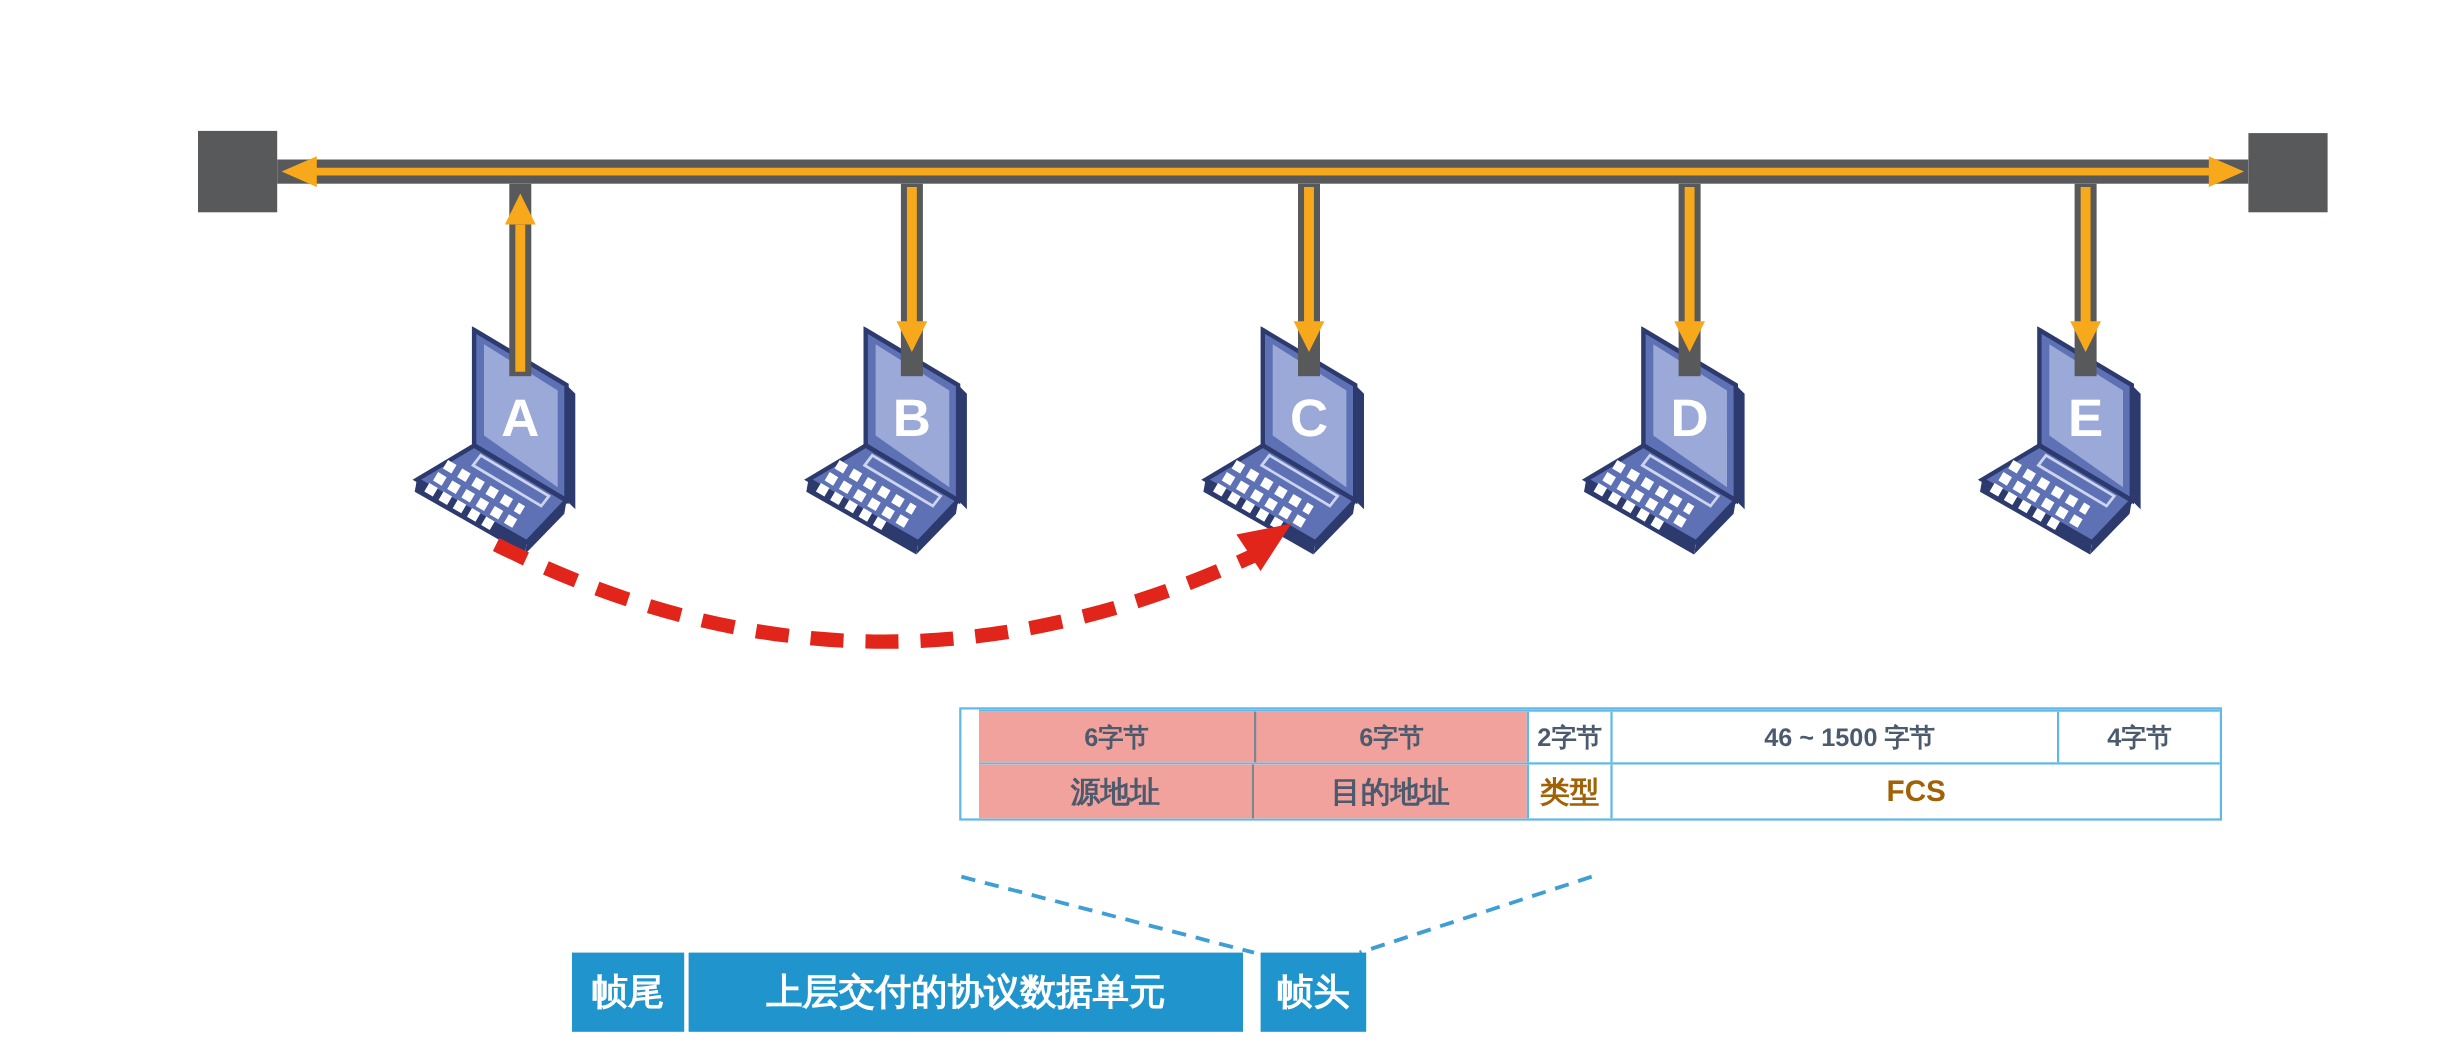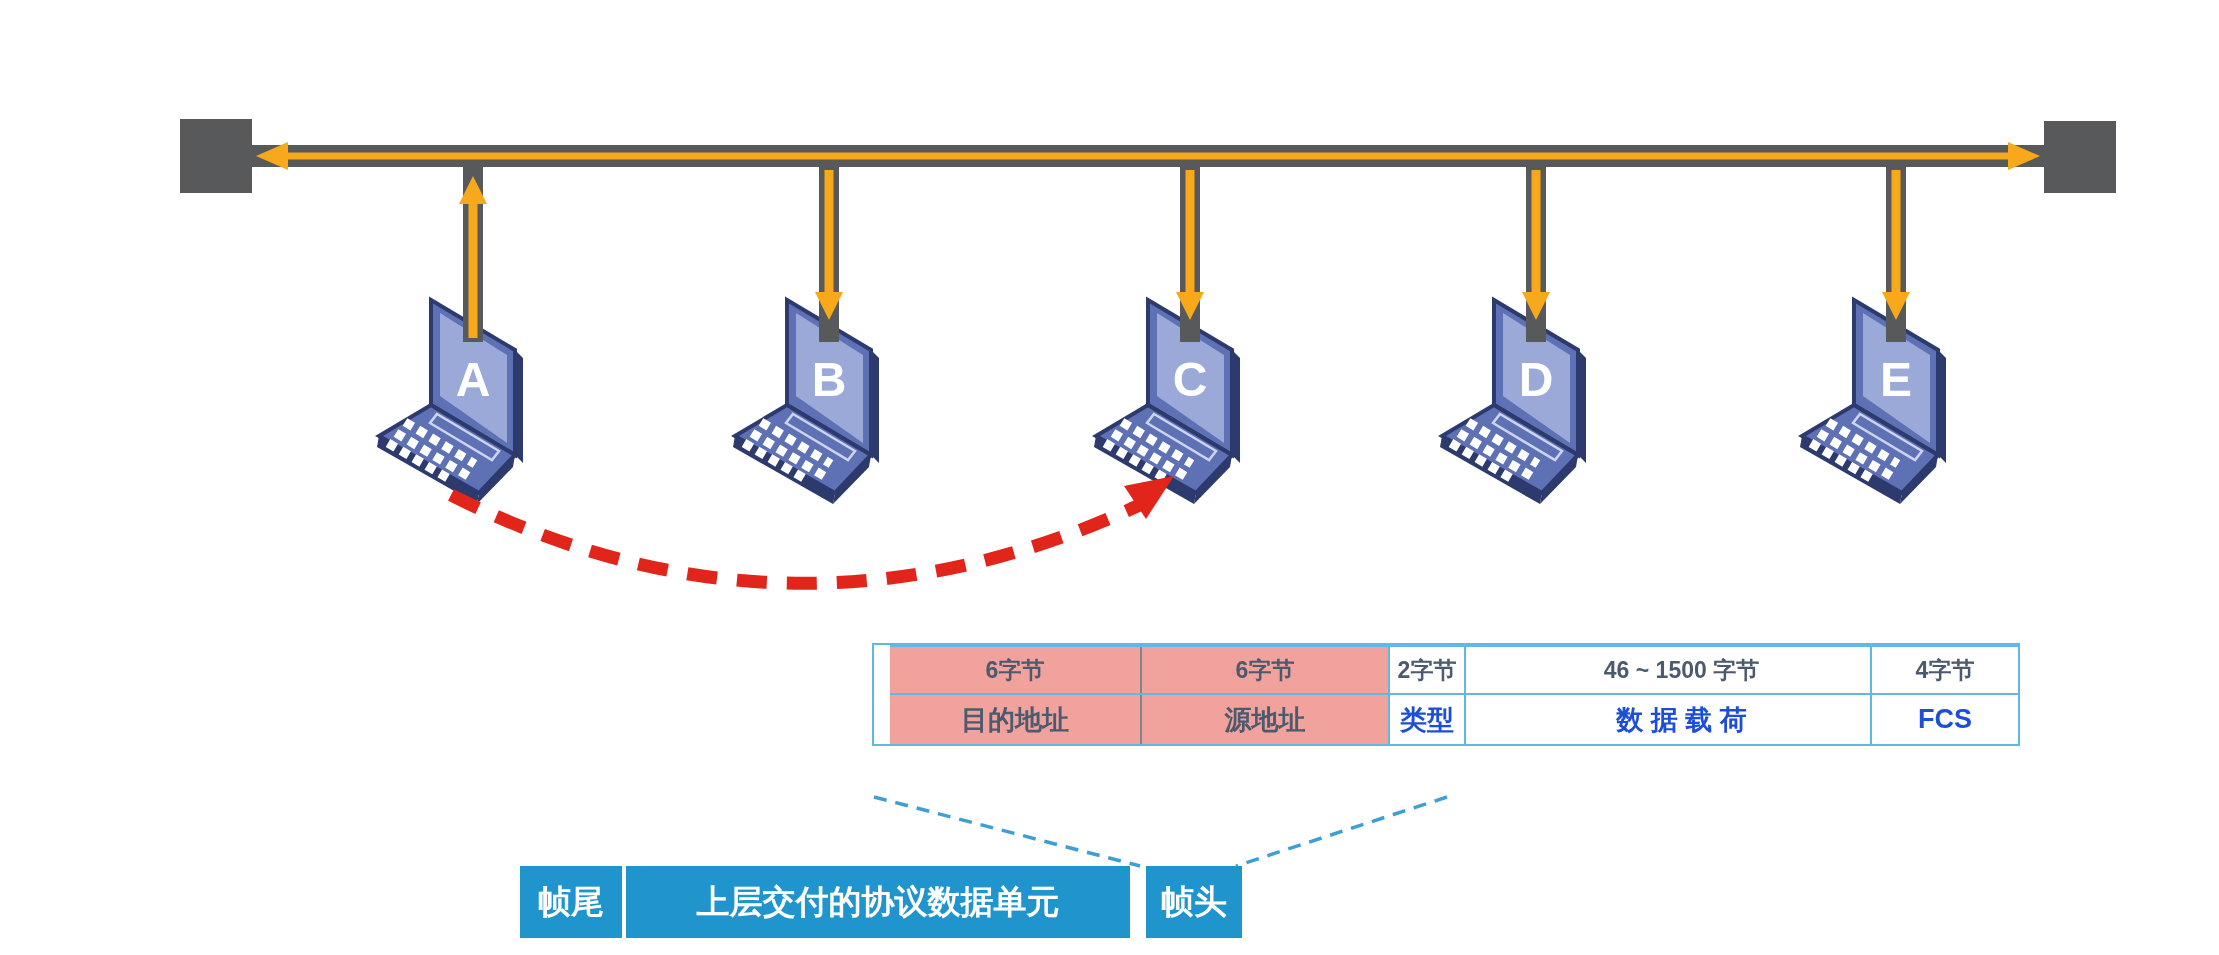--- a/index.html
+++ b/index.html
@@ -20,21 +20,21 @@
   }
   .mac-row{display:flex;border-top:2px solid #5fb8e6;margin-left:16px;}
   .mac-cell{
     box-sizing:border-box;border-left:2px solid #5fb8e6;
     display:flex;align-items:center;justify-content:center;
     flex:0 0 auto;
   }
   .mac-cell:first-child{border-left:none;}
   .size-row .mac-cell{height:46px;font-size:23px;font-weight:bold;color:#4c5a6e;}
   .field-row .mac-cell{height:49px;font-size:27px;font-weight:bold;color:#4c5a6e;}
-  .mac-cell.blue{color:#1d4ed8;}
+  .mac-cell.blue{color:#a16207;}
   .mac-cell.salmon{background:#f1a29c;}
   .field-row .mac-cell.salmon{border-top-color:#7e858e;}
   .mac-cell.salmon + .mac-cell.salmon{border-left-color:#7e858e;}
   .w1{width:250px;} .w2{width:248px;} .w3{width:76px;} .w4{width:406px;padding-left:27px;} .w5{flex:1 1 auto;}
 
   
   .pdu-bar{position:absolute;left:520px;top:866px;width:722px;height:72px;display:flex;}
   .pdu-seg{
     background:#2095cd;color:#ffffff;font-weight:bold;font-size:33px;
     display:flex;align-items:center;justify-content:center;flex:0 0 auto;
@@ -135,24 +135,23 @@
 
     <div class="mac-row size-row">
       <div class="mac-cell salmon w1">6字节</div>
       <div class="mac-cell salmon w2">6字节</div>
       <div class="mac-cell w3">2字节</div>
       <div class="mac-cell w4">46 ~ 1500 字节</div>
       <div class="mac-cell w5">4字节</div>
     </div>
 
     <div class="mac-row field-row">
+      <div class="mac-cell salmon w2">源地址</div>
       <div class="mac-cell salmon w1">目的地址</div>
-      <div class="mac-cell salmon w2">源地址</div>
       <div class="mac-cell blue w3">类型</div>
-      <div class="mac-cell blue w4">数 据 载 荷</div>
       <div class="mac-cell blue w5">FCS</div>
     </div>
   </div>
 
   <div class="pdu-bar">
     <div class="pdu-seg seg-tail">帧尾</div>
     <div class="pdu-seg seg-pdu">上层交付的协议数据单元</div>
     <div class="pdu-seg seg-head">帧头</div>
   </div>
 

